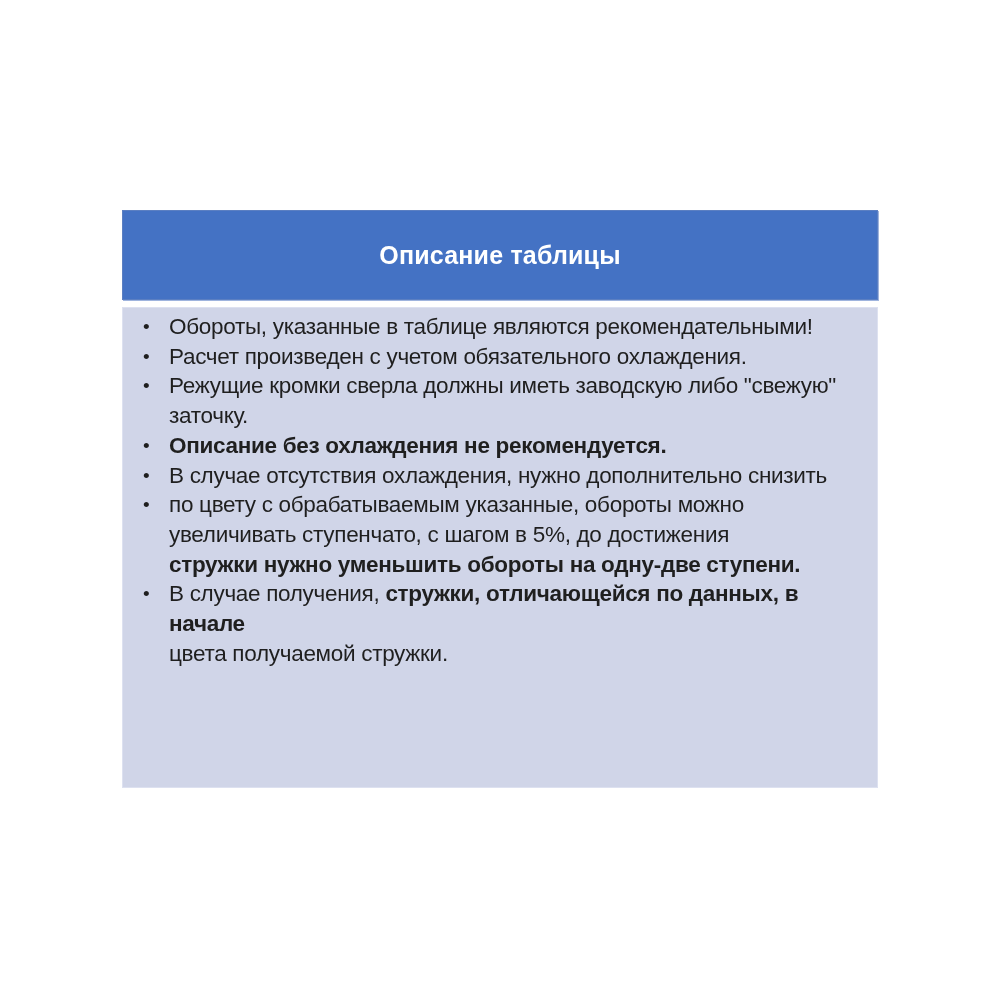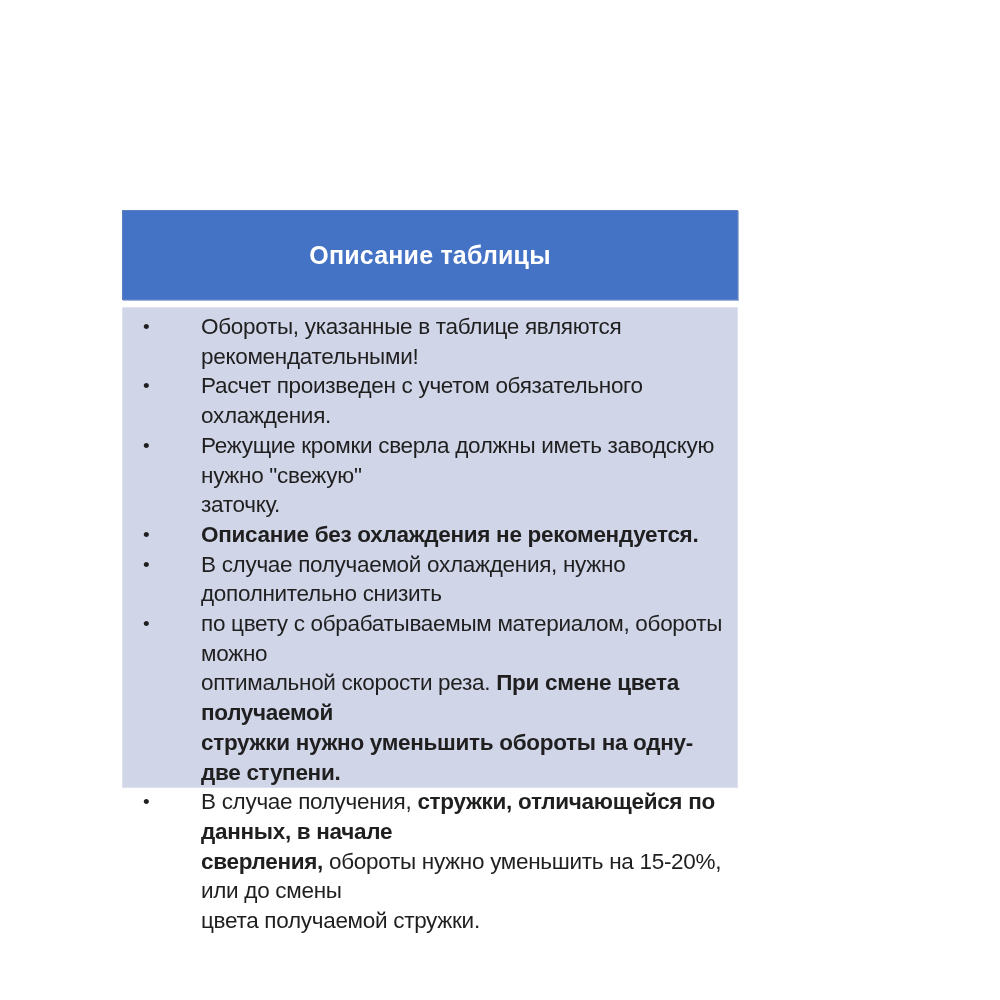--- a/index.html
+++ b/index.html
@@ -13,21 +13,21 @@
   html,body{margin:0;padding:0;}
   body{
     width:1000px;height:1000px;
     background:var(--page-bg);
     font-family:"Liberation Sans", sans-serif;
     position:relative;
     overflow:hidden;
   }
   .card{
     position:absolute;
-    left:122px;top:210px;width:616px;
+    left:122px;top:210px;width:756px;
   }
   .card-header{
     height:90px;
     background:var(--header-bg);
     border:1px solid #5b7fc2;
     box-shadow:1px 1px 0 #9fb4de;
     display:flex;align-items:center;justify-content:center;
   }
   .card-title{
     margin:0;
@@ -58,21 +58,20 @@
     color:var(--body-text);
     padding-left:2px;
   }
   .content{flex:1;min-width:0;}
   .line{
     white-space:nowrap;
     font-size:22.5px;
     line-height:29.7px;
     letter-spacing:-0.3px;
     color:var(--body-text);
-    margin-left:32px;
   }
   .seg{white-space:pre-wrap;}
   .seg.b{font-weight:bold;}
 </style>
 </head>
 <body>
 
 <div class="card">
   <div class="card-header">
     <h1 class="card-title">Описание таблицы</h1>
@@ -87,47 +86,46 @@
         </li>
         <li class="bullet-item">
           <span class="marker">•</span>
           <div class="content">
             <div class="line"><span class="seg">Расчет произведен с учетом обязательного охлаждения.</span></div>
           </div>
         </li>
         <li class="bullet-item">
           <span class="marker">•</span>
           <div class="content">
-            <div class="line"><span class="seg">Режущие кромки сверла должны иметь заводскую нужно "свежую"</span></div>
+            <div class="line"><span class="seg">Режущие кромки сверла должны иметь заводскую либо "свежую"</span></div>
             <div class="line"><span class="seg">заточку.</span></div>
           </div>
         </li>
         <li class="bullet-item">
           <span class="marker">•</span>
           <div class="content">
             <div class="line"><span class="seg b">Описание без охлаждения не рекомендуется.</span></div>
           </div>
         </li>
         <li class="bullet-item">
           <span class="marker">•</span>
           <div class="content">
-            <div class="line"><span class="seg">В случае получаемой охлаждения, нужно дополнительно снизить</span></div>
+            <div class="line"><span class="seg">В случае отсутствия охлаждения, нужно дополнительно снизить</span></div>
           </div>
         </li>
         <li class="bullet-item">
           <span class="marker">•</span>
           <div class="content">
-            <div class="line"><span class="seg">по цвету с обрабатываемым материалом, обороты можно</span></div>
-            <div class="line"><span class="seg">оптимальной скорости реза. </span><span class="seg b">При смене цвета получаемой</span></div>
+            <div class="line"><span class="seg">по цвету с обрабатываемым указанные, обороты можно</span></div>
+            <div class="line"><span class="seg">увеличивать ступенчато, с шагом в 5%, до достижения</span></div>
             <div class="line"><span class="seg b">стружки нужно уменьшить обороты на одну-две ступени.</span></div>
           </div>
         </li>
         <li class="bullet-item">
           <span class="marker">•</span>
           <div class="content">
             <div class="line"><span class="seg">В случае получения, </span><span class="seg b">стружки, отличающейся по данных, в начале</span></div>
-            <div class="line"><span class="seg b">сверления, </span><span class="seg">обороты нужно уменьшить на 15-20%, или до смены</span></div>
             <div class="line"><span class="seg">цвета получаемой стружки.</span></div>
           </div>
         </li>
       </ul>
   </div>
 </div>
 
 </body></html>

